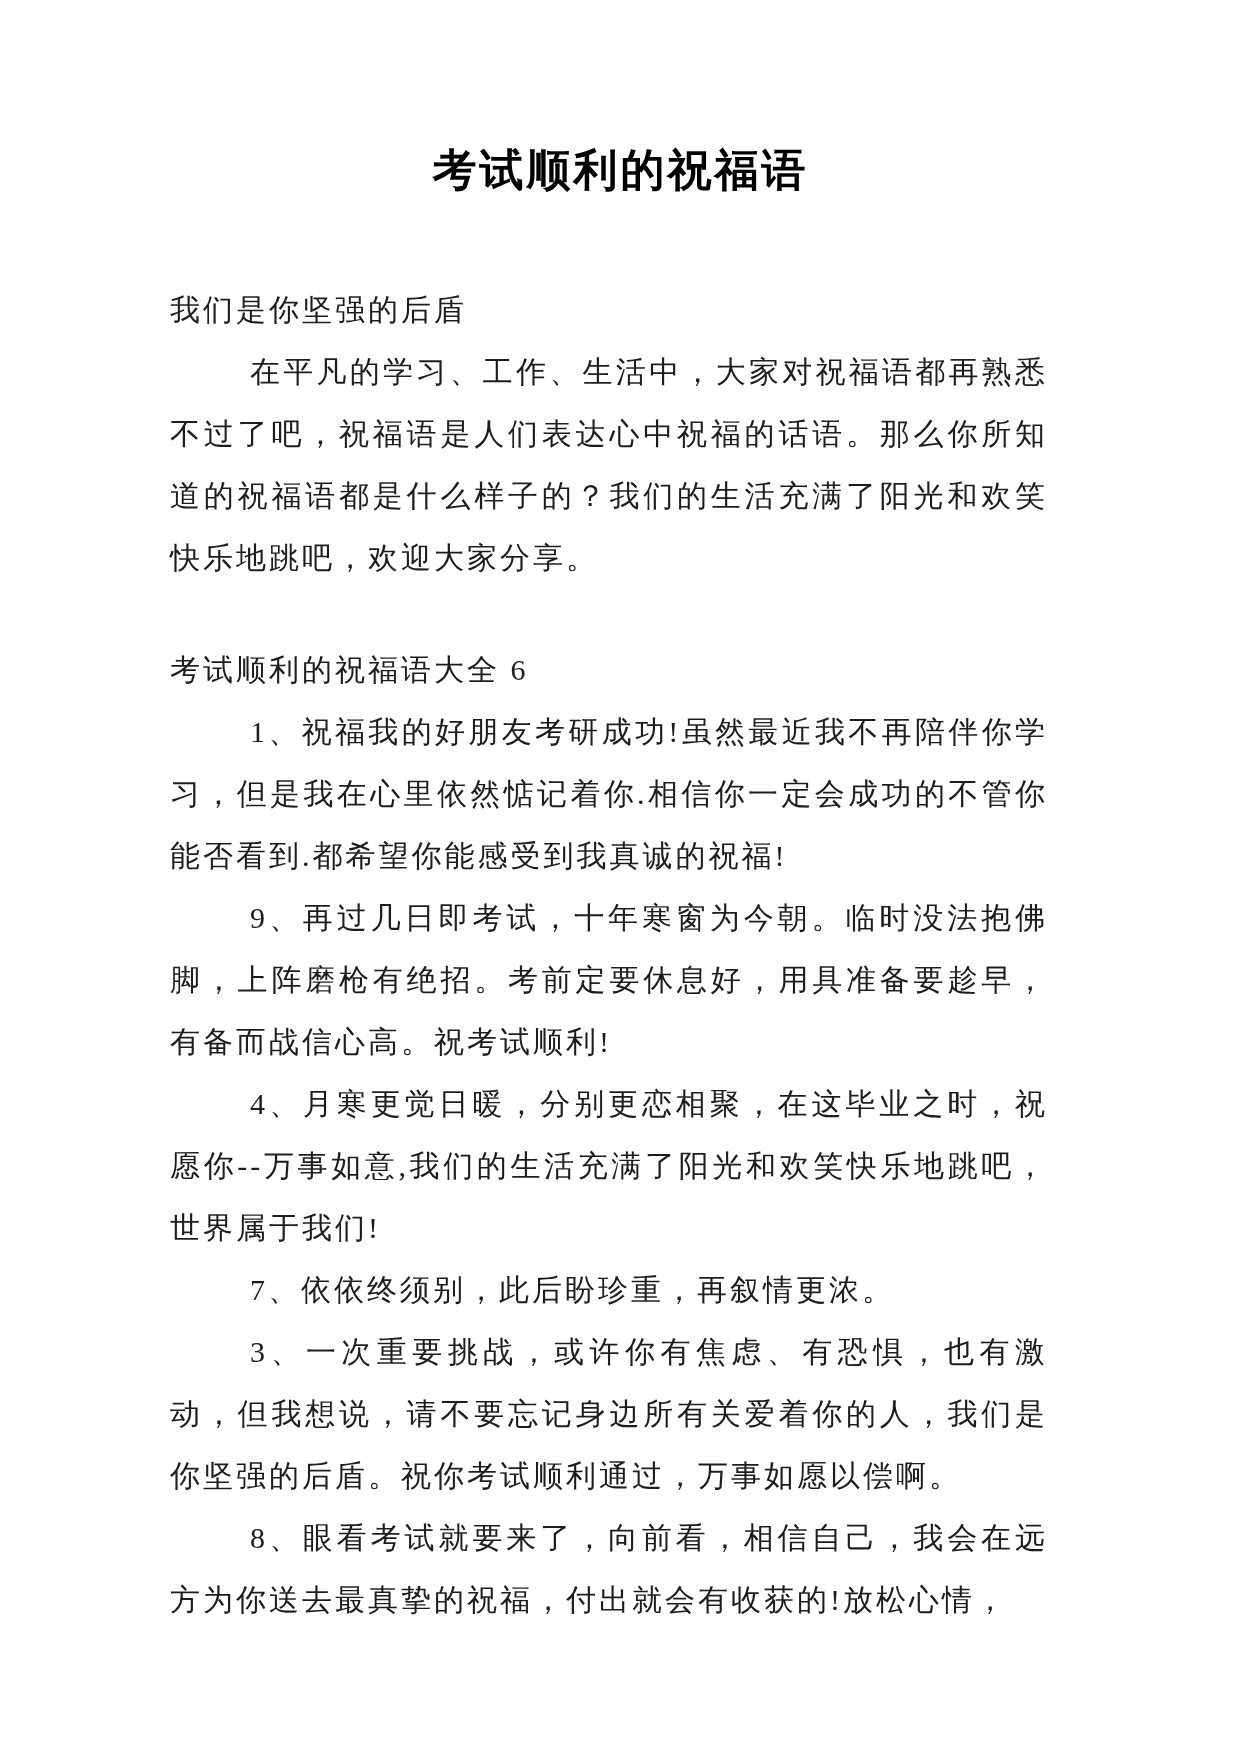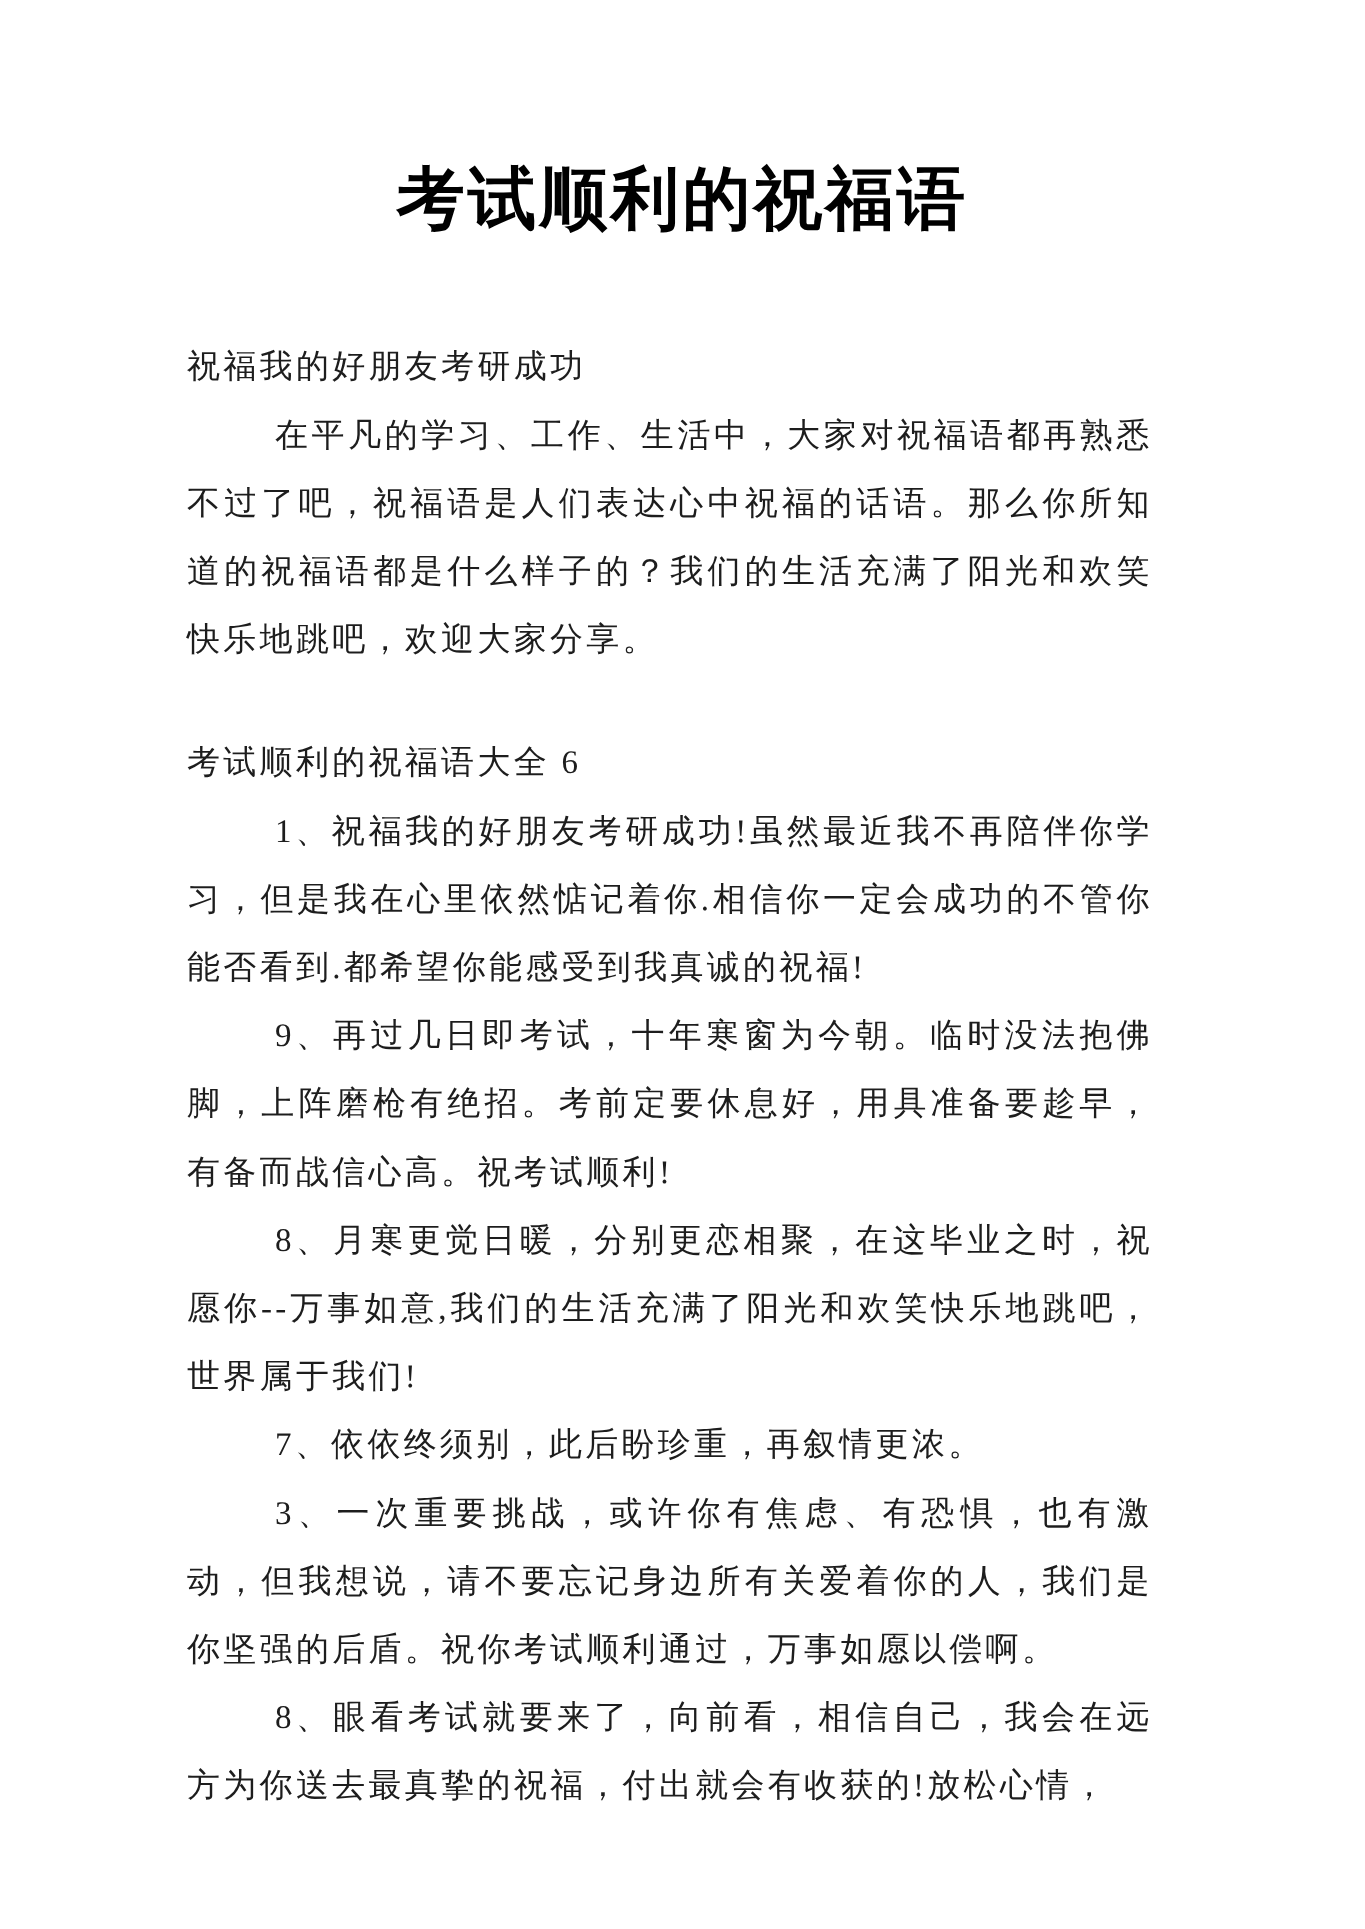--- a/index.html
+++ b/index.html
@@ -13,21 +13,21 @@
     height: 1754px;
     background: #ffffff;
     overflow: hidden;
     font-family: "Liberation Serif", "DejaVu Serif", serif;
     color: #1d1d1d;
   }
   .doc-title {
     margin: 142px 0 0 0;
     padding: 0;
     text-align: center;
-    font-size: 62px;
+    font-size: 44px;
     font-weight: 700;
     color: #000000;
     letter-spacing: 3px;
     line-height: 1.3;
   }
   .doc-body {
     width: 878px;
     margin: 80px 0 0 170px;
     font-size: 30px;
     line-height: 62px;
@@ -49,33 +49,33 @@
 </style>
 </head>
 <body>
 
 <div class="page">
 
   <h1 class="doc-title">考试顺利的祝福语</h1>
 
   <div class="doc-body">
 
-    <p>祝福我的好朋友考研成功</p>
+    <p>我们是你坚强的后盾</p>
 
     <p class="indent">在平凡的学习、工作、生活中，大家对祝福语都再熟悉不过了吧，祝福语是人们表达心中祝福的话语。那么你所知道的祝福语都是什么样子的？我们的生活充满了阳光和欢笑快乐地跳吧，欢迎大家分享。</p>
 
     <div class="blank-line"></div>
 
     <p>考试顺利的祝福语大全 6</p>
 
     <p class="indent">1、祝福我的好朋友考研成功!虽然最近我不再陪伴你学习，但是我在心里依然惦记着你.相信你一定会成功的不管你能否看到.都希望你能感受到我真诚的祝福!</p>
 
     <p class="indent">9、再过几日即考试，十年寒窗为今朝。临时没法抱佛脚，上阵磨枪有绝招。考前定要休息好，用具准备要趁早，有备而战信心高。祝考试顺利!</p>
 
-    <p class="indent">8、月寒更觉日暖，分别更恋相聚，在这毕业之时，祝愿你--万事如意,我们的生活充满了阳光和欢笑快乐地跳吧，世界属于我们!</p>
+    <p class="indent">4、月寒更觉日暖，分别更恋相聚，在这毕业之时，祝愿你--万事如意,我们的生活充满了阳光和欢笑快乐地跳吧，世界属于我们!</p>
 
     <p class="indent">7、依依终须别，此后盼珍重，再叙情更浓。</p>
 
     <p class="indent">3、一次重要挑战，或许你有焦虑、有恐惧，也有激动，但我想说，请不要忘记身边所有关爱着你的人，我们是你坚强的后盾。祝你考试顺利通过，万事如愿以偿啊。</p>
 
     <p class="indent">8、眼看考试就要来了，向前看，相信自己，我会在远方为你送去最真挚的祝福，付出就会有收获的!放松心情，</p>
 
   </div>
 </div>
 

